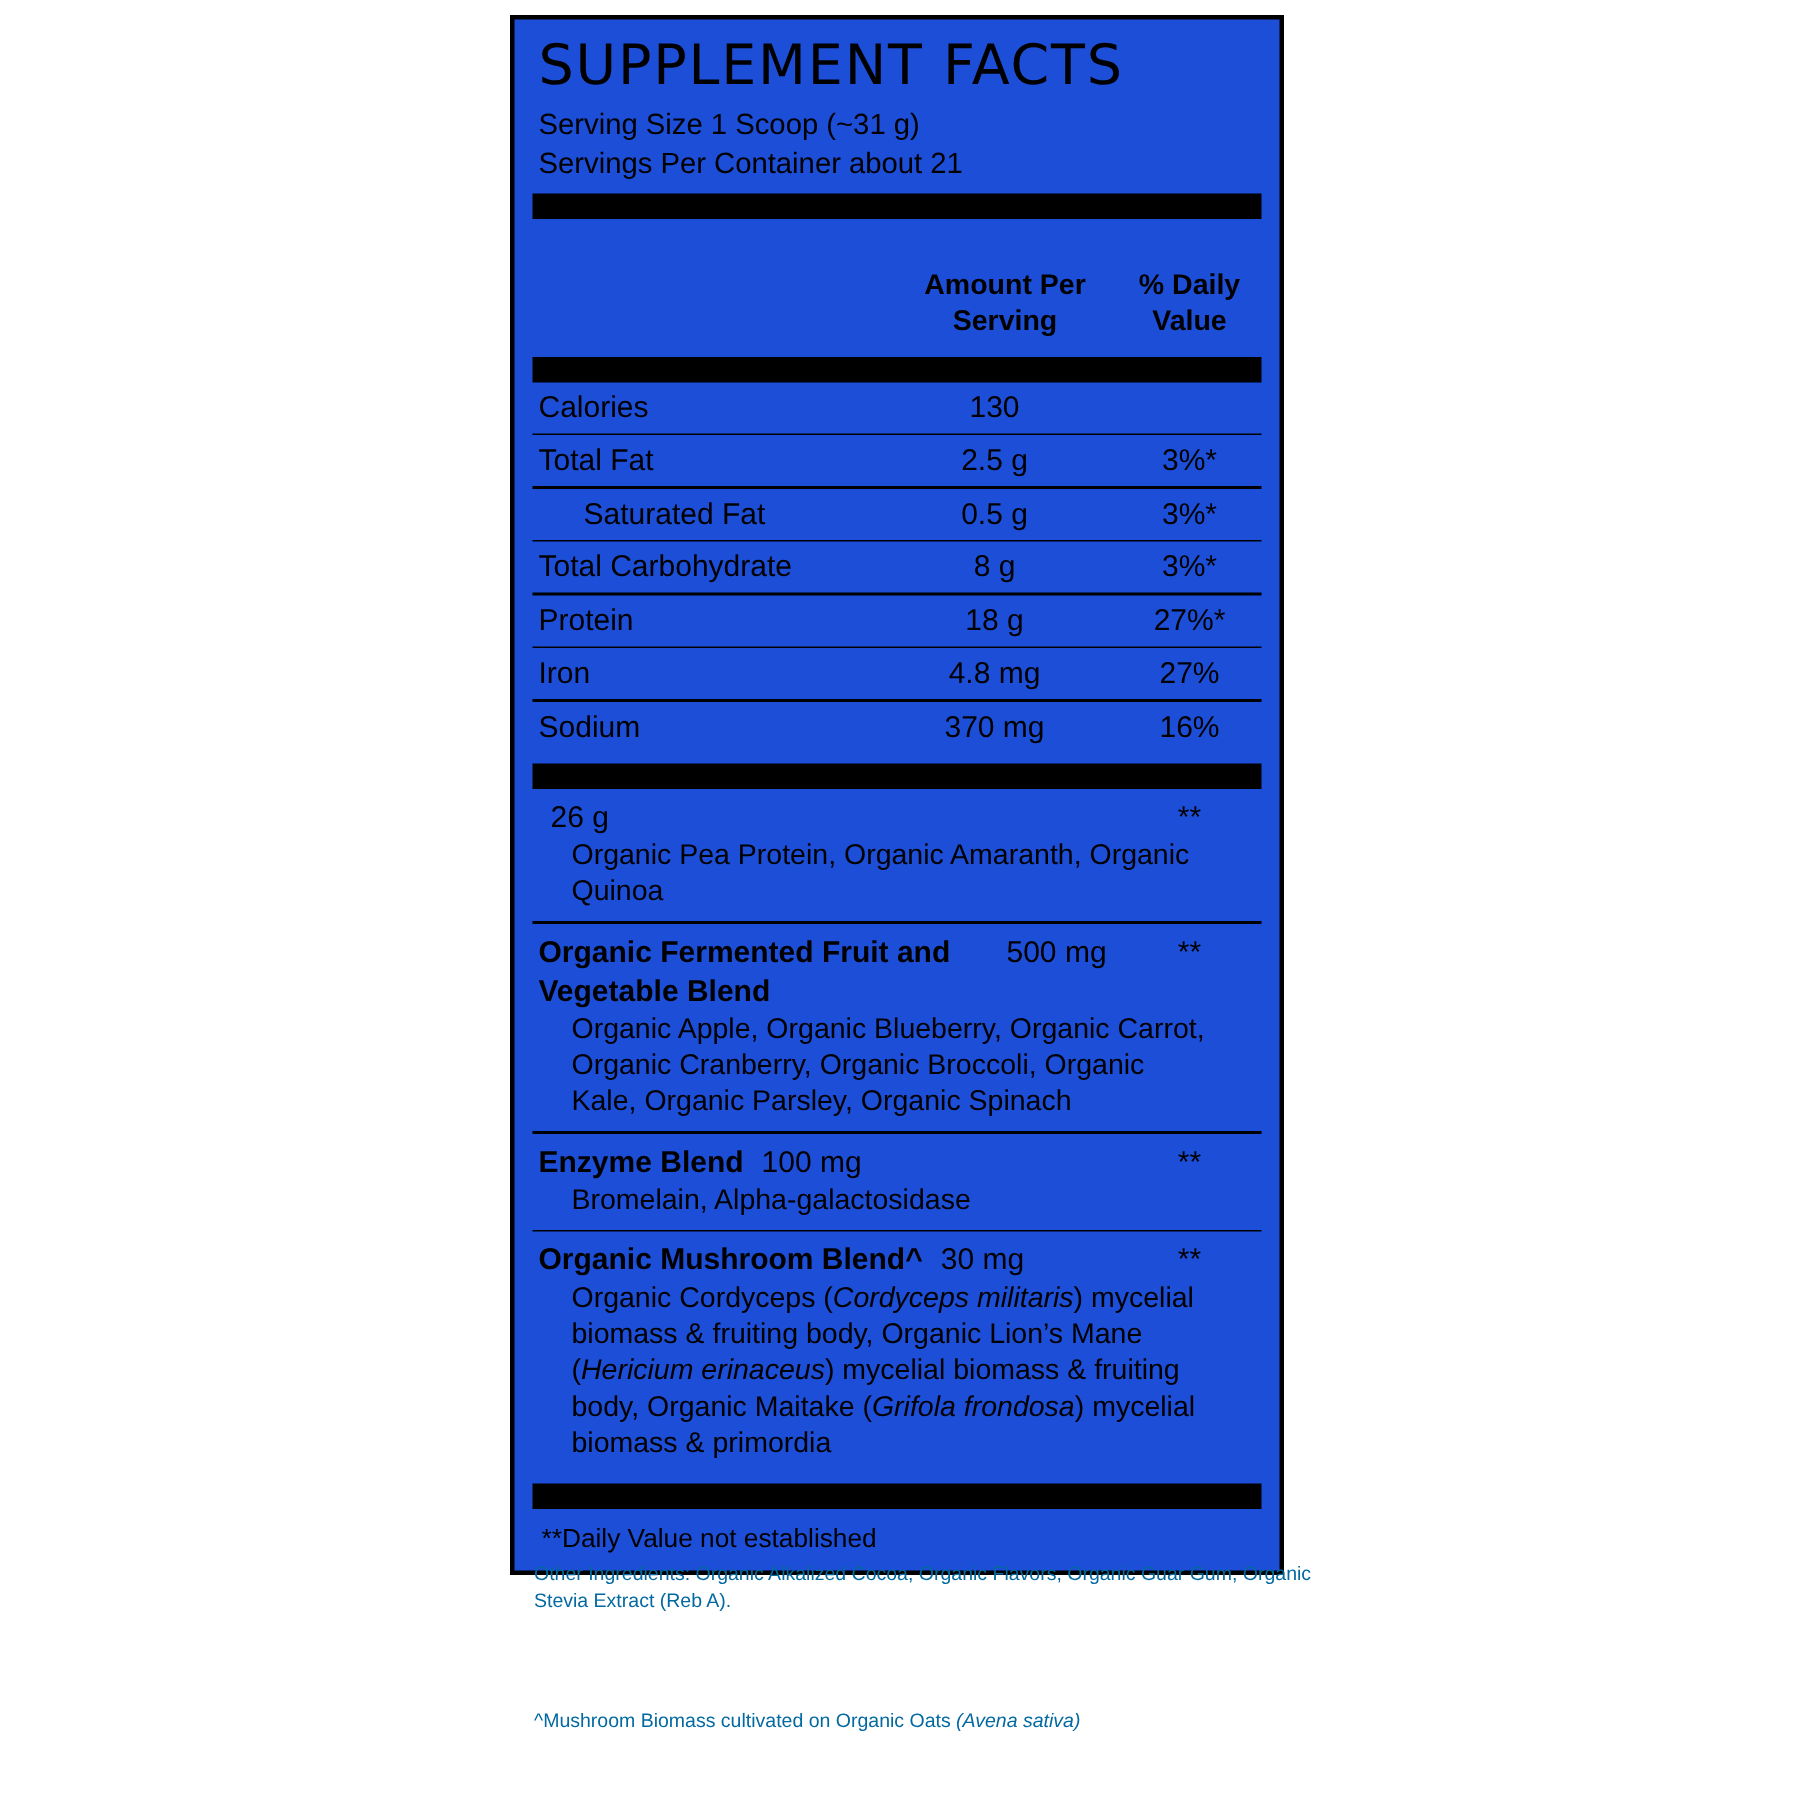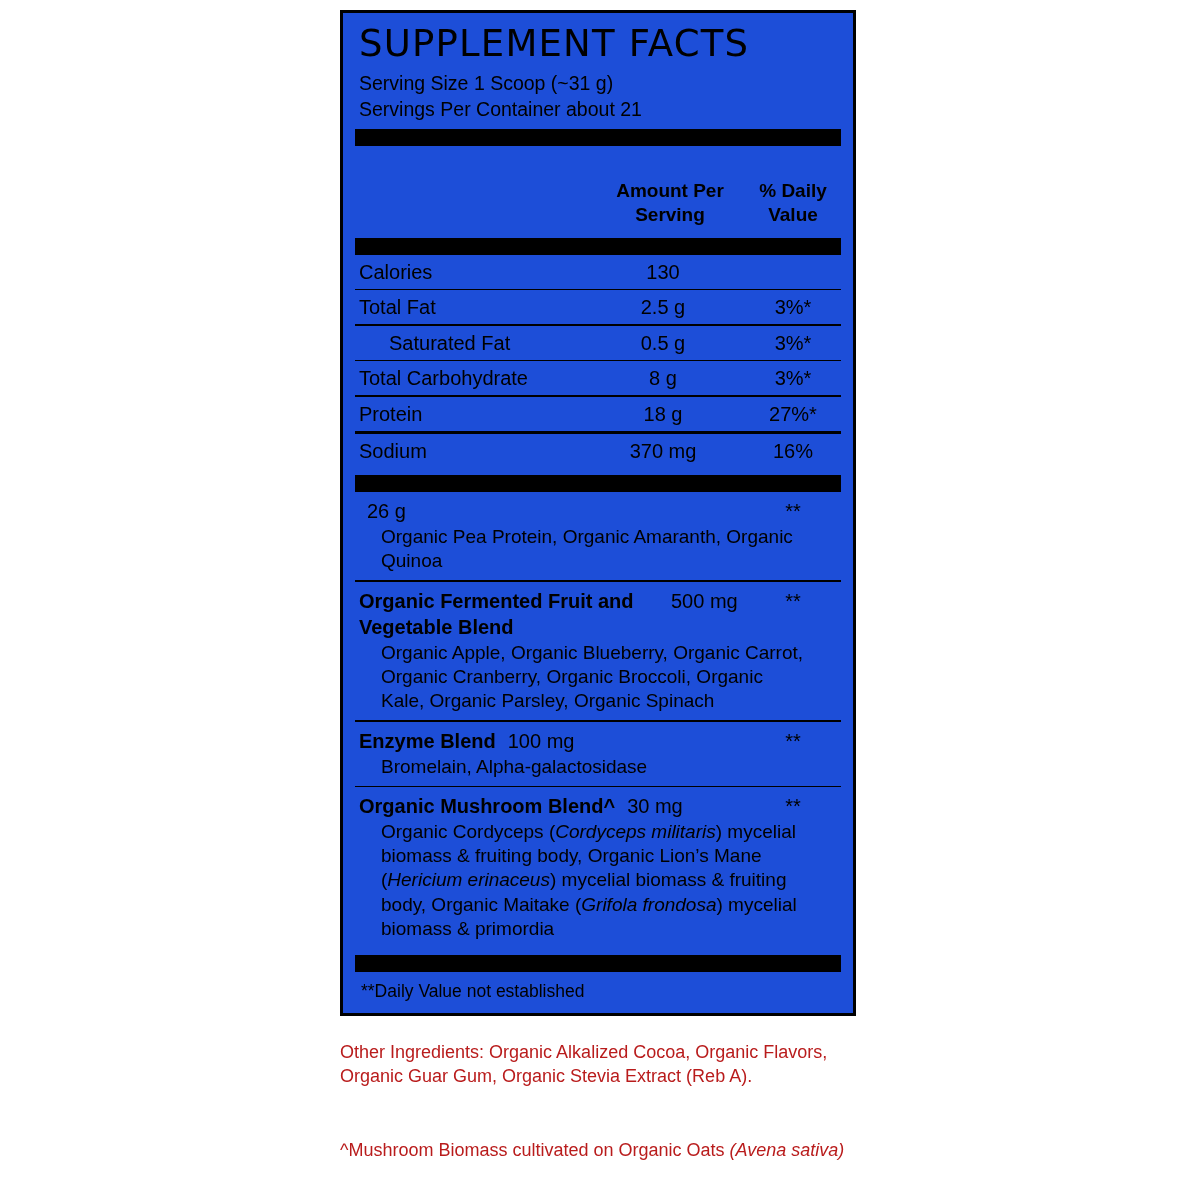--- a/index.html
+++ b/index.html
@@ -139,25 +139,25 @@
 
   .footnotes {
     padding: 7px 0 0 6px;
     font-size: 17.5px;
     font-family: "Liberation Sans", sans-serif;
     line-height: 1.4;
   }
 
   .outside {
     position: absolute;
-    left: 340px;
+    left: 356px;
     width: 530px;
-    font-size: 18px;
-    font-family: "Liberation Sans", sans-serif;
-    color: #b91c1c;
+    font-size: 13px;
+    font-family: "Liberation Sans", sans-serif;
+    color: #0369a1;
     line-height: 1.35;
   }
   .outside.block1 { top: 1040px; }
   .outside.block2 { top: 1138px; }
   .outside i { font-style: italic; }
 </style>
 </head>
 <body>
 
 <div class="page">
@@ -213,20 +213,25 @@
       </div>
       <div class="rule-thin"></div>
 
       <div class="nut-row">
         <div class="nut-name">Protein</div>
         <div class="nut-amt">18 g</div>
         <div class="nut-dv">27%*</div>
       </div>
       <div class="rule-thin"></div>
 
+      <div class="nut-row">
+        <div class="nut-name">Iron</div>
+        <div class="nut-amt">4.8 mg</div>
+        <div class="nut-dv">27%</div>
+      </div>
       <div class="rule-thin"></div>
 
       <div class="nut-row">
         <div class="nut-name">Sodium</div>
         <div class="nut-amt">370 mg</div>
         <div class="nut-dv">16%</div>
       </div>
     </div>
 
     <div class="rule-thick"></div>

